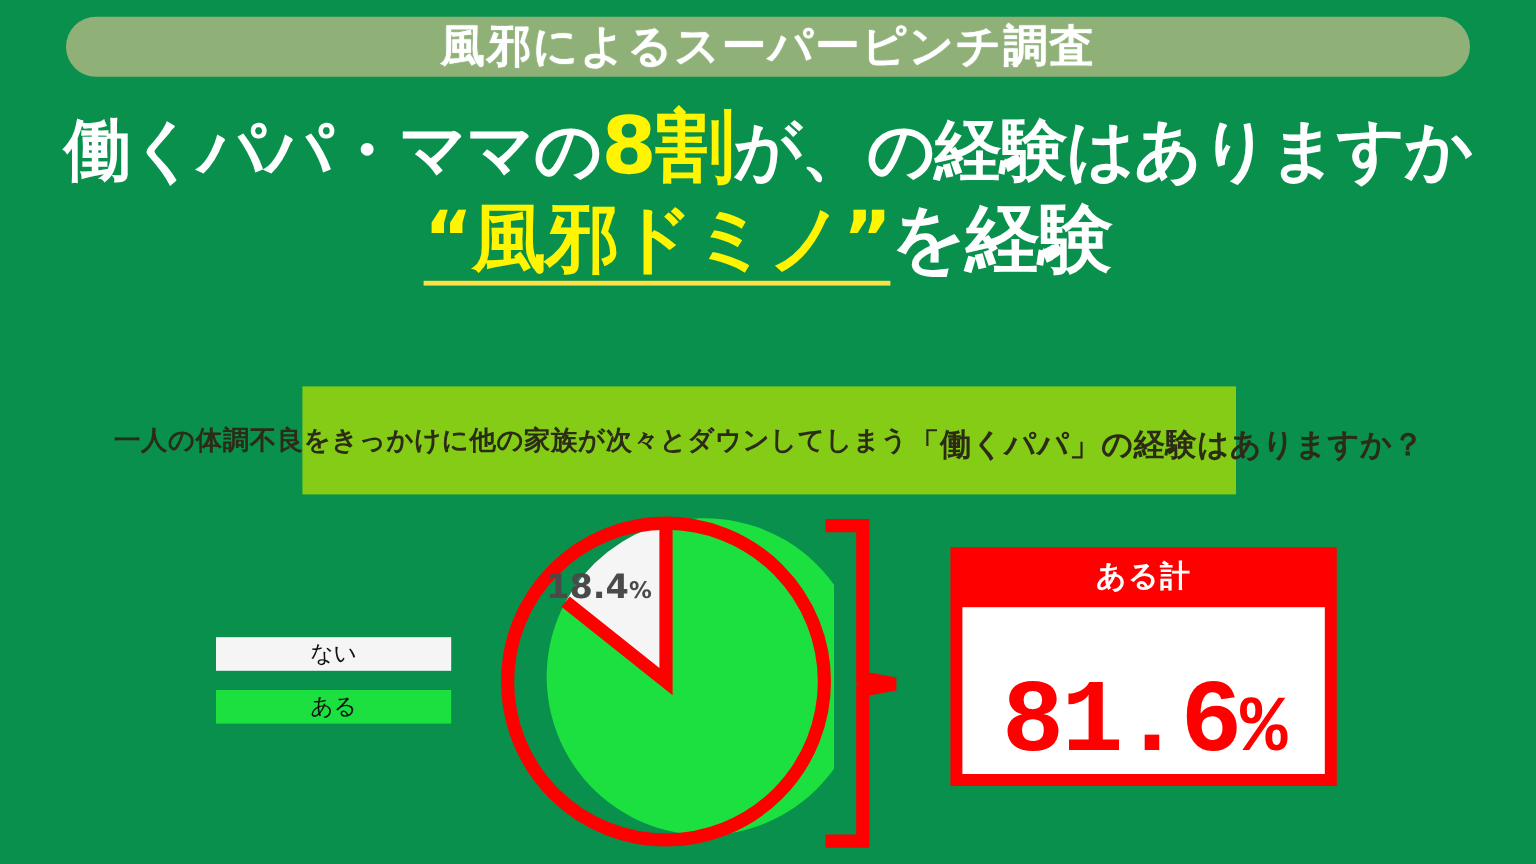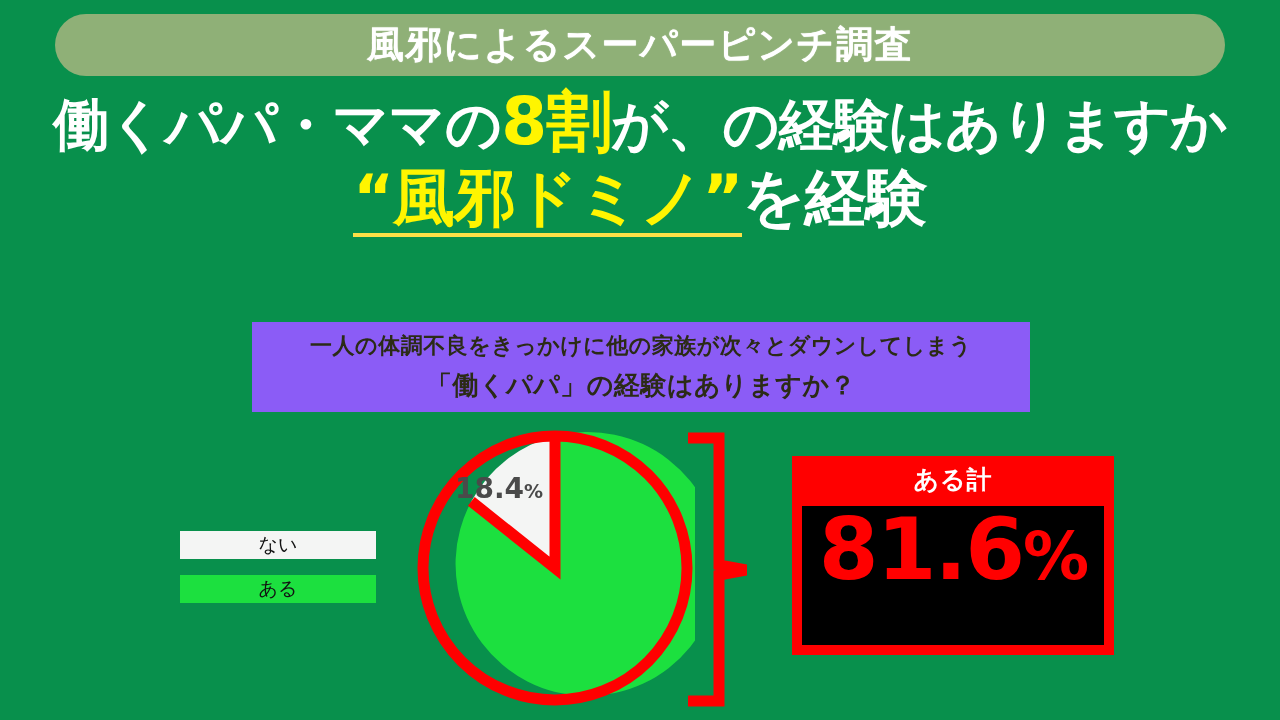--- a/index.html
+++ b/index.html
@@ -20,21 +20,21 @@
     height: 720px;
     background: #08904c;
   }
 
   
   .header-pill {
     position: absolute;
     left: 55px;
     top: 14px;
     width: 1170px;
-    height: 62px;
+    height: 50px;
     background: #8fb077;
     border-radius: 34px;
     display: flex;
     align-items: center;
     justify-content: center;
   }
   .header-pill-text {
     color: #ffffff;
     font-size: 37px;
     font-weight: bold;
@@ -78,23 +78,23 @@
     display: inline-block;
   }
 
   
   .qbox {
     position: absolute;
     left: 252px;
     top: 322px;
     width: 778px;
     height: 90px;
-    background: #8b5cf6;
-    display: flex;
-    flex-direction: column;
+    background: #84cc16;
+    display: flex;
+    flex-direction: row;
     align-items: center;
     justify-content: center;
     box-sizing: border-box;
   }
   .qline {
     color: #2b2b16;
     font-weight: bold;
     white-space: nowrap;
   }
   .qline1 { font-size: 22px; letter-spacing: 0.5px; }
@@ -167,24 +167,25 @@
     font-size: 25px;
     font-weight: bold;
     letter-spacing: 1px;
   }
   .result-body {
     position: absolute;
     left: 10px;
     top: 50px;
     right: 10px;
     bottom: 10px;
-    background: #000000;
-    display: flex;
-    align-items: flex-start;
-    justify-content: center;
+    background: #ffffff;
+    display: flex;
+    align-items: flex-end;
+    justify-content: center;
+    font-family: Liberation Mono, monospace;
   }
   .result-value {
     color: #ff0000;
     font-size: 86px;
     font-weight: bold;
     line-height: 1;
     letter-spacing: -2px;
     white-space: nowrap;
   }
   .result-value .pct { font-size: 66px; }

